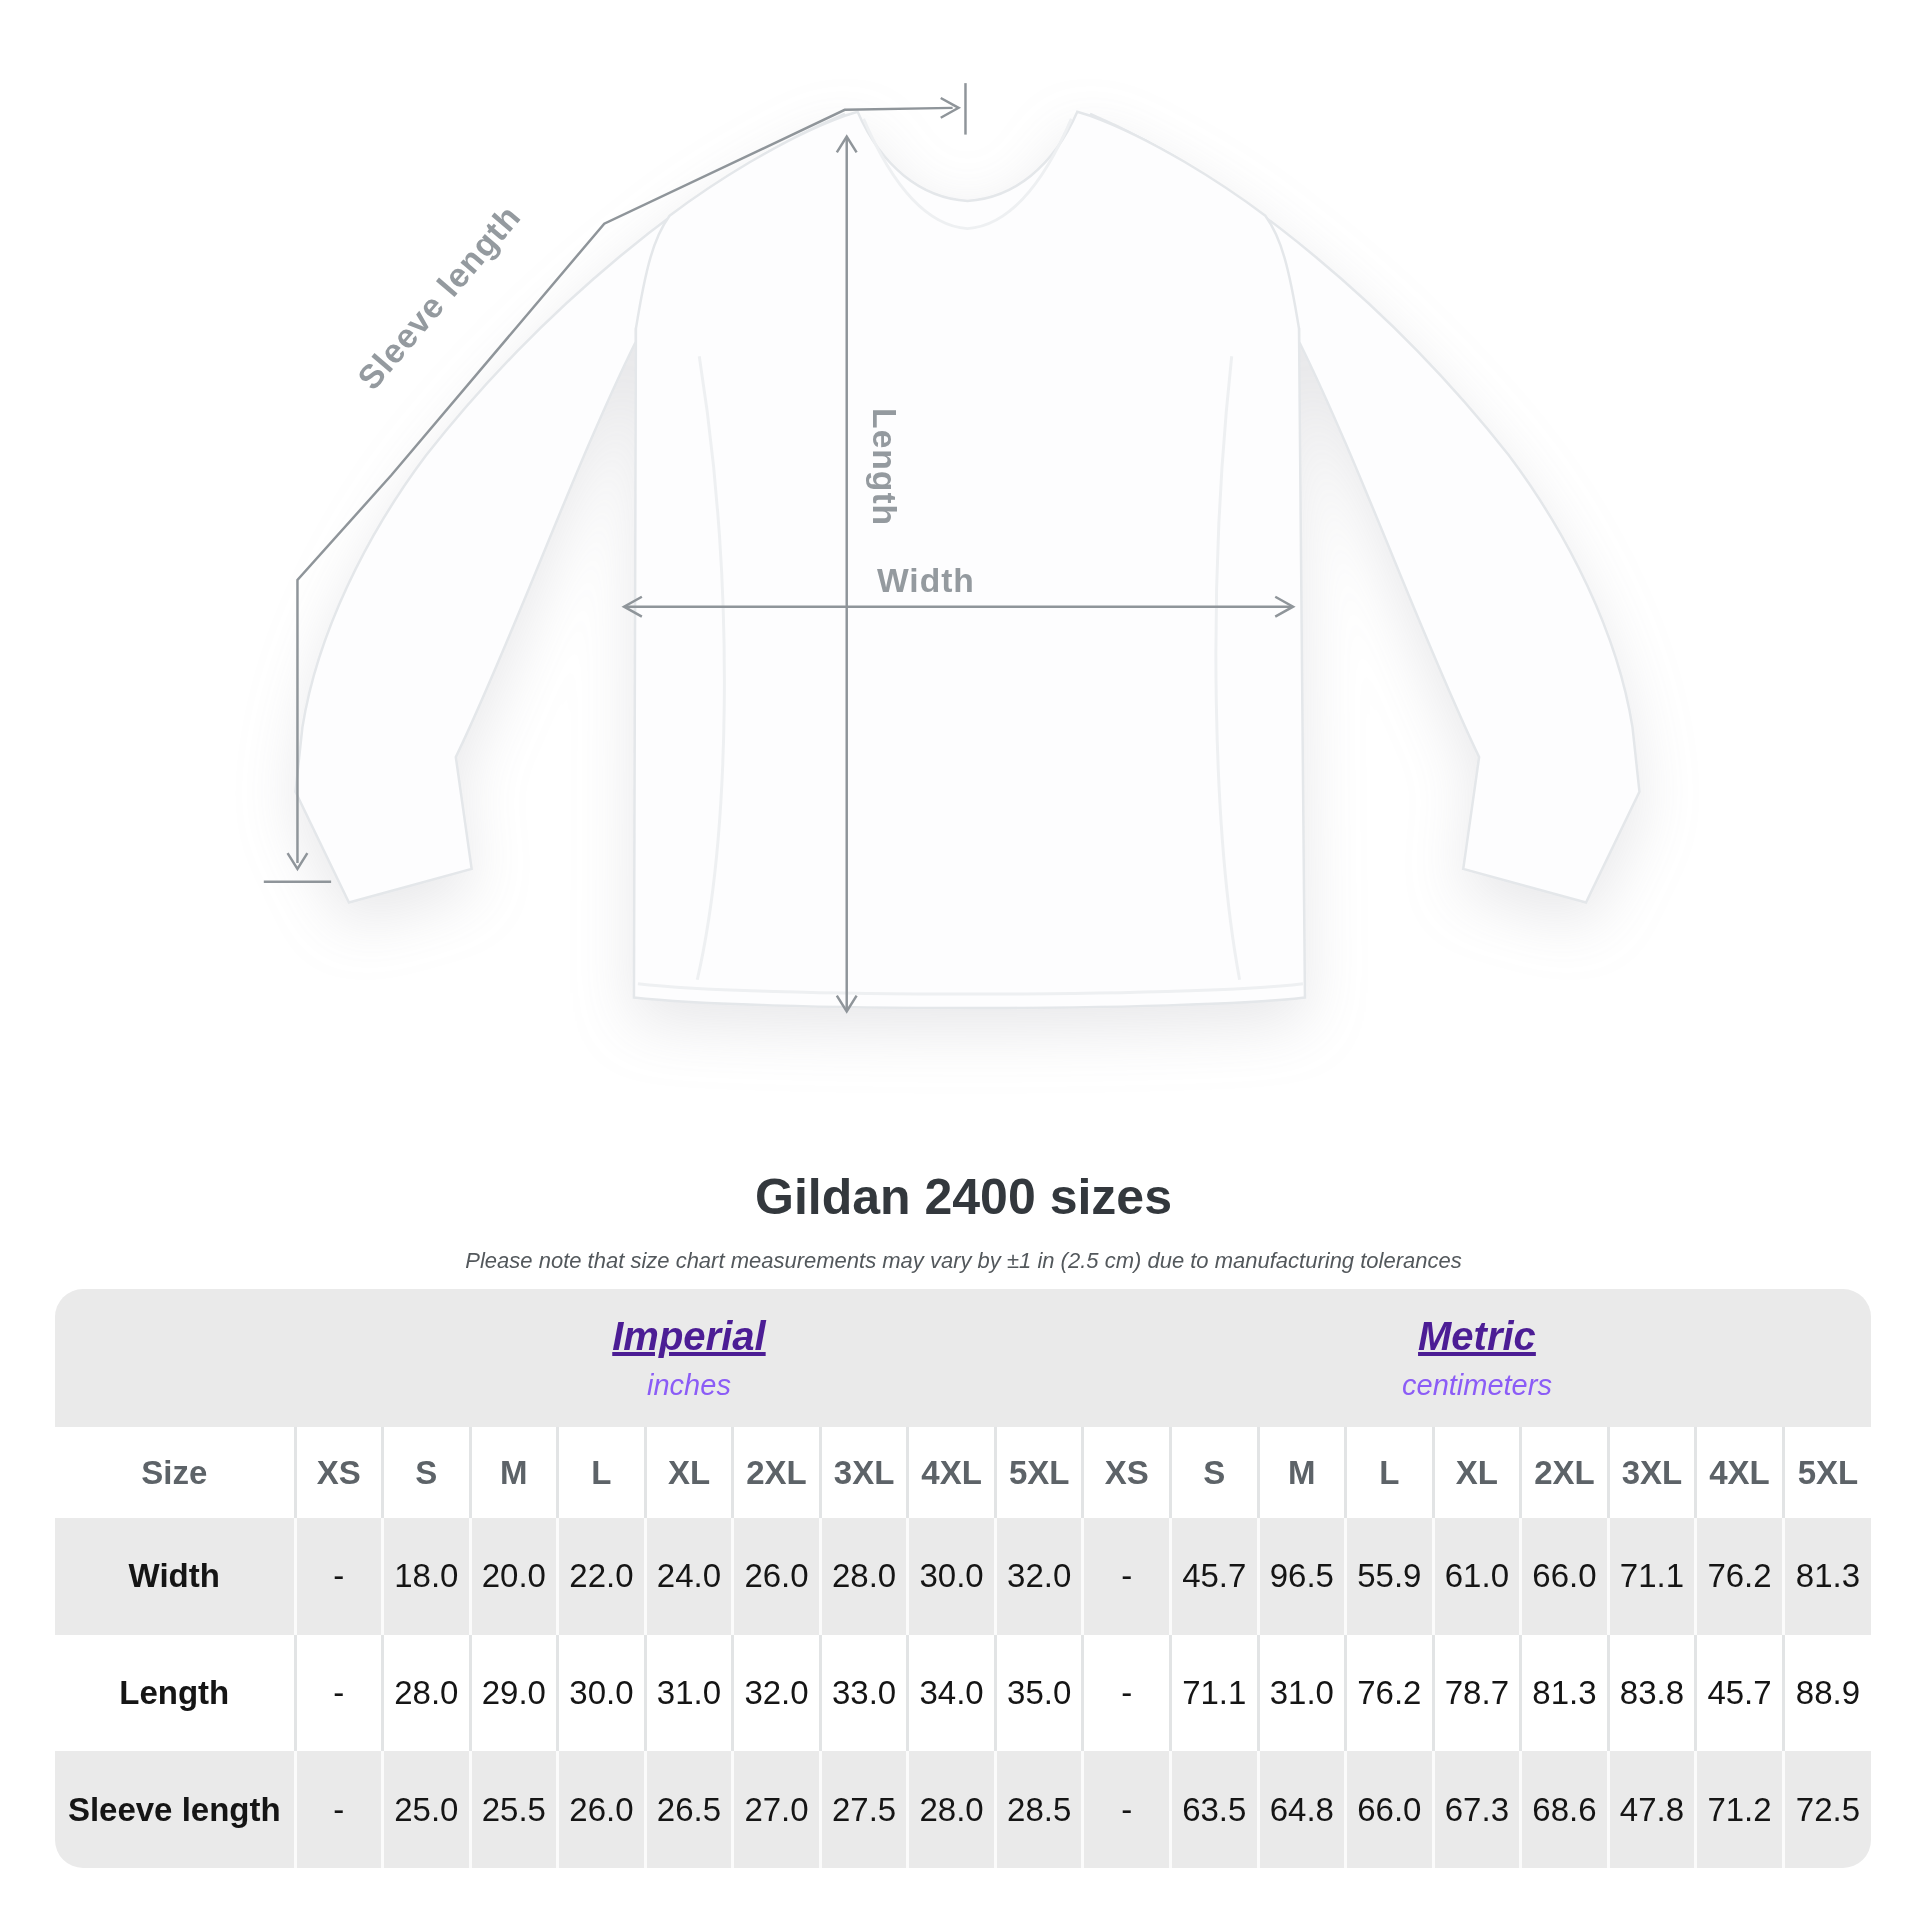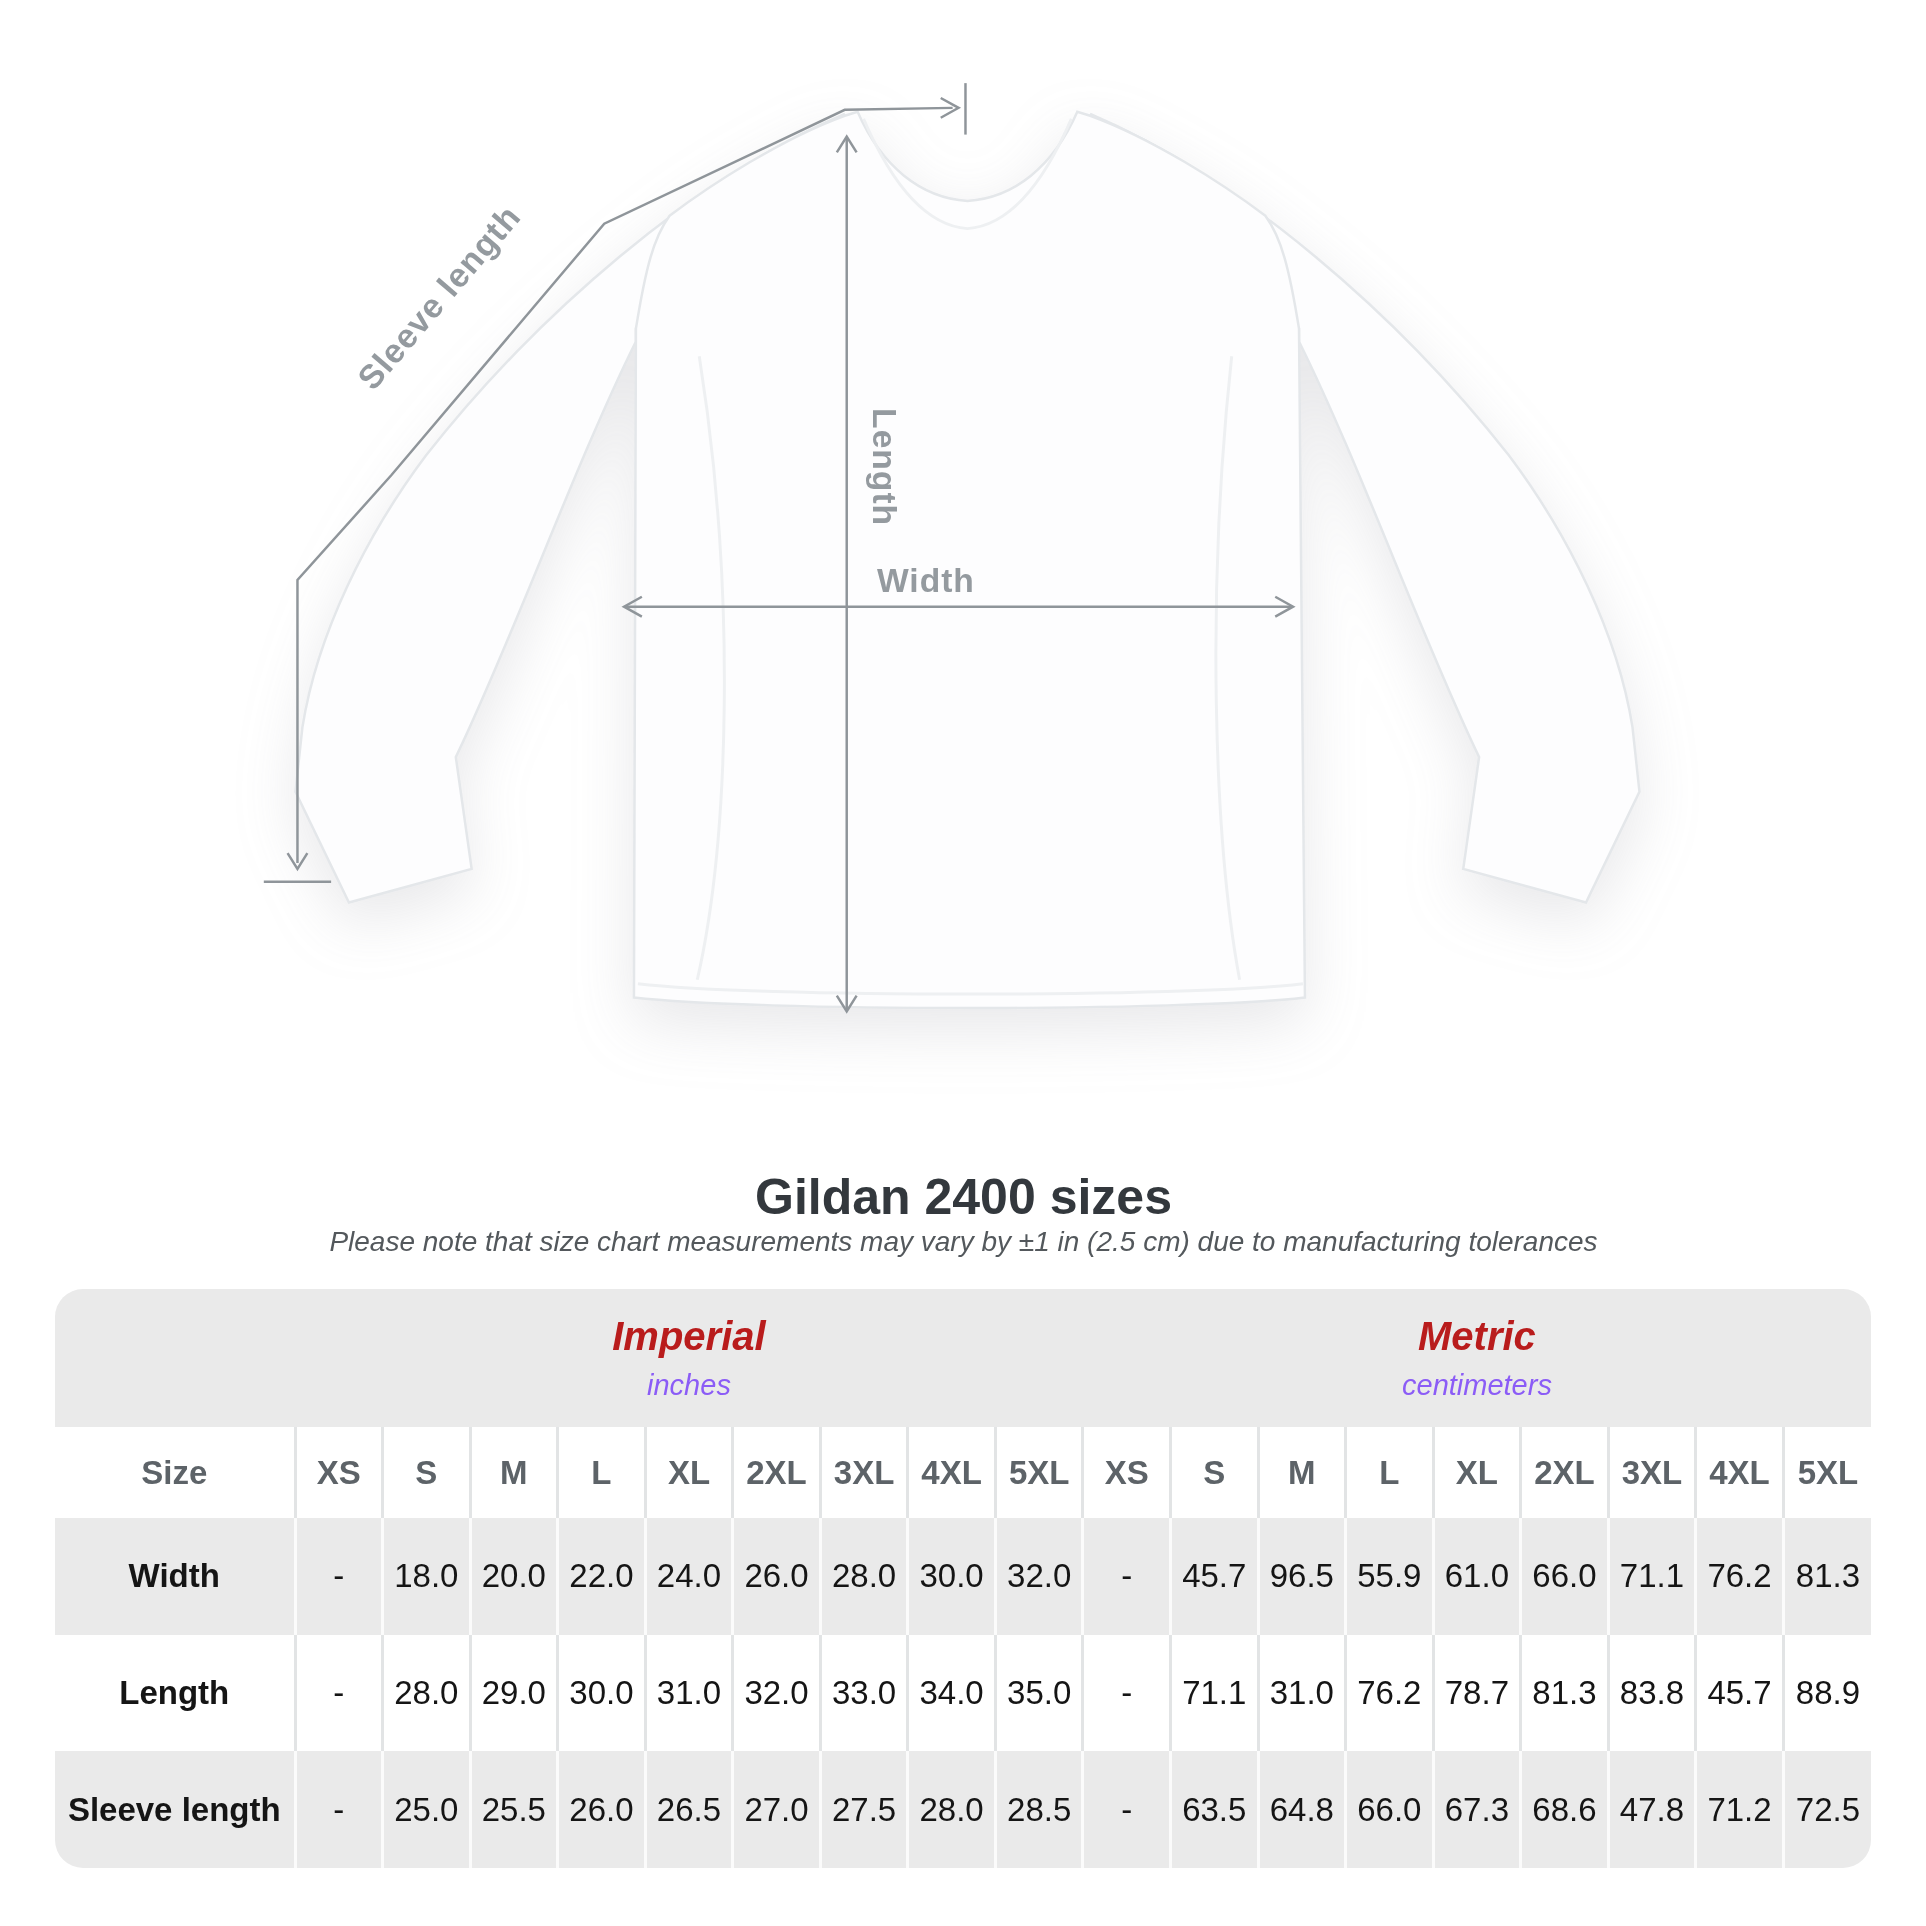--- a/index.html
+++ b/index.html
@@ -10,35 +10,35 @@
   
   .diagram{position:absolute;left:0;top:0;width:1927px;height:1148px;}
   .shirt-shape{filter:drop-shadow(0 22px 30px rgba(125,130,136,0.18));}
   .shirt-shape path{fill:#fdfdfe;stroke:#e4e7ea;stroke-width:2.5;}
   .shirt-shape .fold{fill:none;stroke:#eef0f2;stroke-width:3;}
   .measure line,.measure path,.measure polyline{fill:none;stroke:#8f959a;stroke-width:2.5;}
   .measure text{fill:#949a9f;font-weight:bold;font-size:34px;letter-spacing:1px;}
   
   .heading{position:absolute;left:0;top:1168px;width:100%;text-align:center;}
   .title{font-size:50px;font-weight:bold;color:#33383d;margin:0;}
-  .note{font-size:28px;font-style:italic;color:#53585c;}
+  .note{font-size:22px;font-style:italic;color:#53585c;margin-top:22px;}
   
   .sizes-panel{
     position:absolute;left:55px;top:1289px;width:1816px;height:579px;
     background:#eaeaea;border-radius:28px;overflow:hidden;
   }
   table.sizes{width:100%;height:100%;border-collapse:collapse;table-layout:fixed;}
   table.sizes td{text-align:center;vertical-align:middle;font-size:33px;color:#151515;padding:0;}
   col.size-col{width:240px;}
   tr.units{height:134px;}
   tr.heads{height:88px;background:#ffffff;}
   tr.data{height:113px;}
   tr.data.odd{background:#ffffff;}
   tr.units td{background:transparent;}
-  .sys{font-size:40px;font-weight:bold;font-style:italic;color:#b91c1c;}
+  .sys{font-size:40px;font-weight:bold;font-style:italic;color:#4c1d95;text-decoration:underline;}
   .unit{font-size:29px;font-style:italic;color:#8b5cf6;margin-top:10px;}
   tr.heads td{font-weight:bold;color:#5d6368;}
   tr.heads td + td{border-left:3px solid #e2e4e5;}
   tr.data td + td{border-left:3px solid rgba(255,255,255,0.8);}
   tr.data.odd td + td{border-left:3px solid #e2e4e5;}
   td.rowlabel{font-weight:bold;color:#5d6368;}
 </style>
 </head>
 <body>
 

